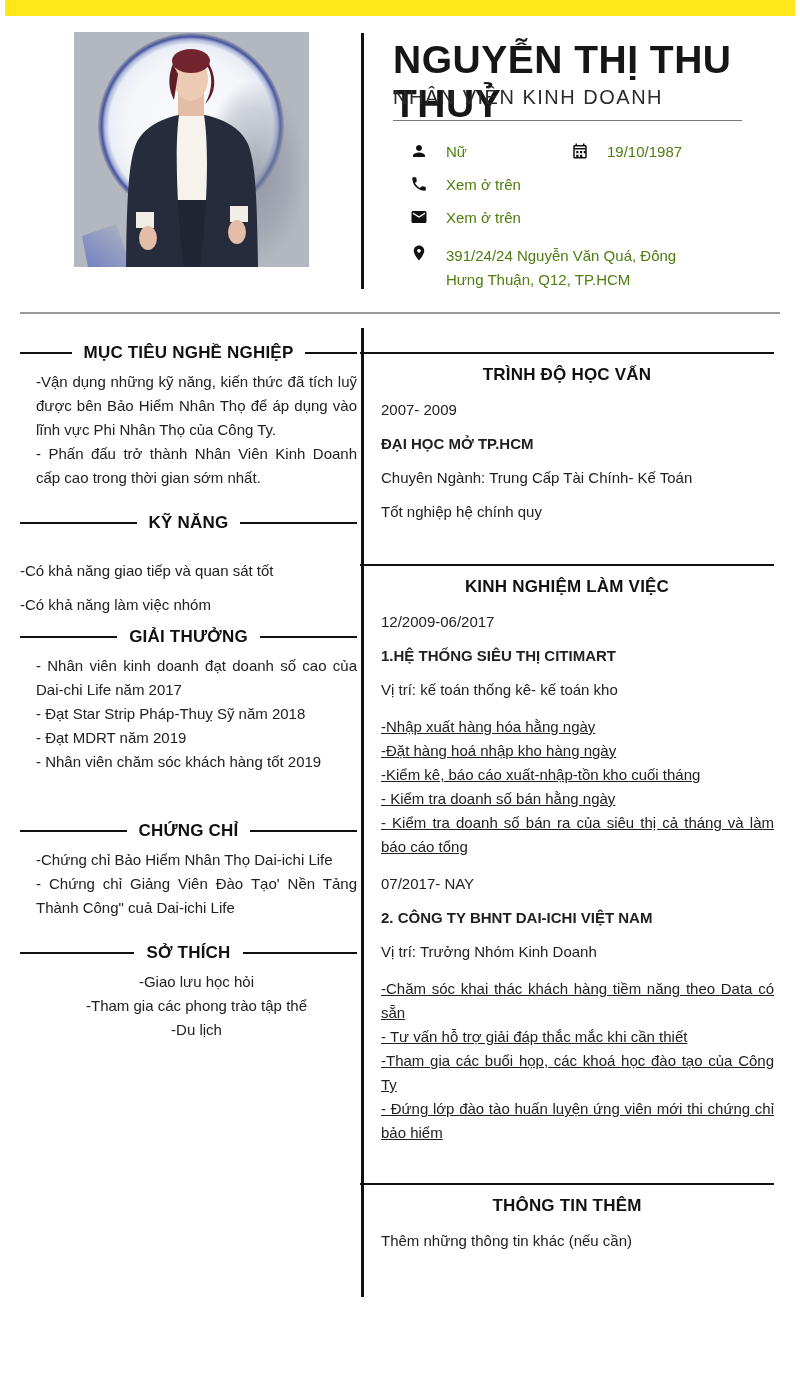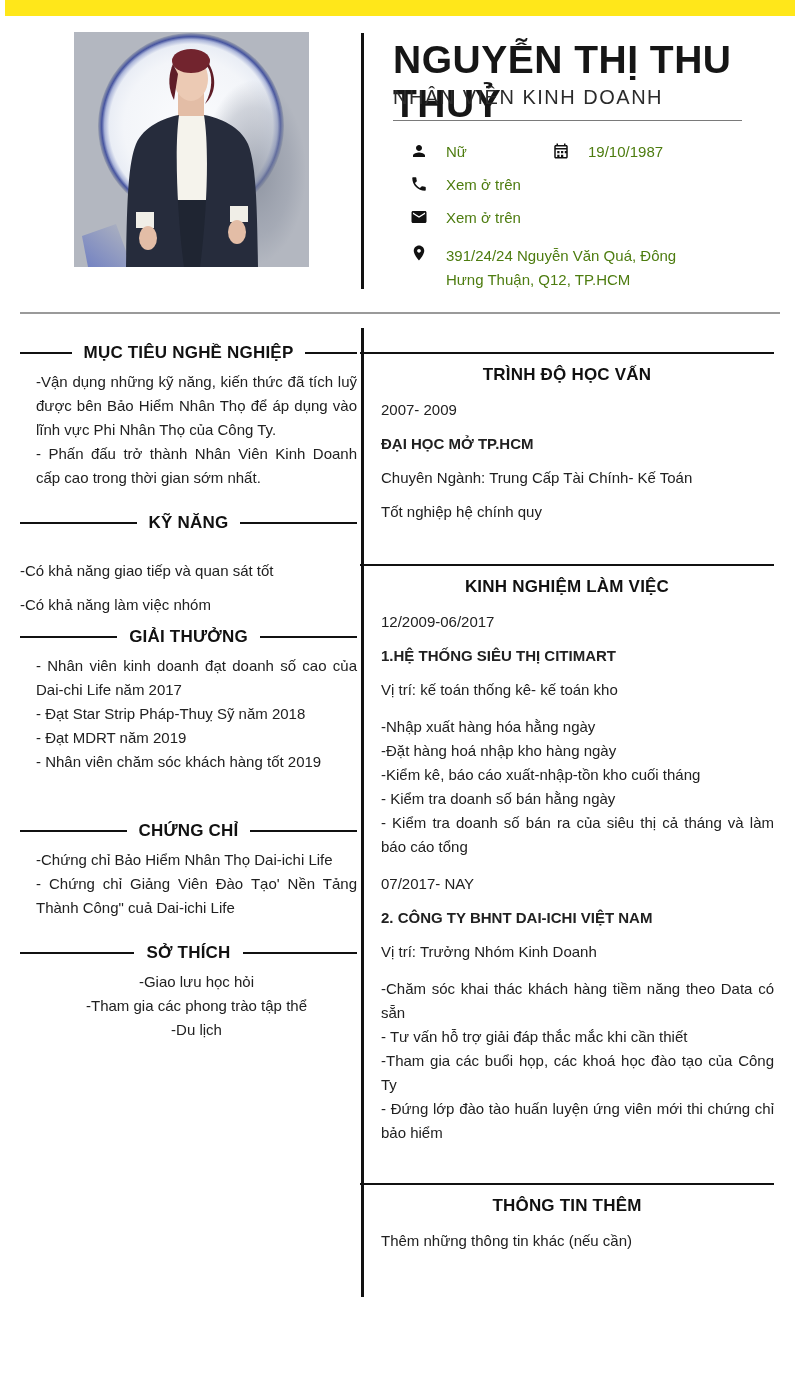--- a/index.html
+++ b/index.html
@@ -38,21 +38,21 @@
   .mt7{margin-top:7px;} .mt47{margin-top:47px;}
   .skills{font-size:15px;line-height:24px;padding-left:0;text-align:left;}
   .skills p{margin:10px 0 0 0;}
   .skills p:first-child{margin-top:26px;}
 
   
   .rsec{border-top:2px solid #111;}
   .rsec h2{text-align:center;padding-top:11px;white-space:normal;}
   .rsec .row{font-size:15px;line-height:18px;margin:16px 0 0 0;padding-left:21px;}
   .rsec .row.b{font-weight:700;}
-  .rsec .duties{font-size:15px;line-height:24px;margin-top:16px;padding-left:21px;text-align:justify;}
+  .rsec .duties{font-size:15px;line-height:24px;margin-top:16px;padding-left:21px;text-align:justify;text-decoration:underline;}
   .rsec .duties p{margin:0;}
   .mt24{margin-top:24px;} .mt43{margin-top:43px;} .mt38{margin-top:38px;} .mt40{margin-top:40px;}
 </style>
 </head>
 <body>
 
 <div class="top-bar" style="background:#ffe71a;"></div>
 
 <div class="photo">
   <svg width="235" height="235" viewBox="0 0 235 235">
@@ -102,21 +102,21 @@
 <div class="name">NGUYỄN THỊ THU THUỶ</div>
 <div class="job-title">NHÂN VIÊN KINH DOANH</div>
 <div class="subtitle-rule"></div>
 
 <div class="info-row" style="left:410px;top:142px;">
   <svg class="ic" viewBox="0 0 24 24">
       <path fill="#111" d="M12 12c2.21 0 4-1.79 4-4s-1.79-4-4-4-4 1.79-4 4 1.79 4 4 4zm0 2c-2.67 0-8 1.34-8 4v2h16v-2c0-2.66-5.33-4-8-4z"></path>
     </svg>
   <span class="txt">Nữ</span>
 </div>
-<div class="info-row" style="left:552px;top:142px;">
+<div class="info-row" style="left:571px;top:142px;">
   <svg class="ic" viewBox="0 0 24 24">
       <path fill="#111" d="M19 4h-1V2h-2v2H8V2H6v2H5c-1.11 0-2 .9-2 2v14c0 1.1.89 2 2 2h14c1.1 0 2-.9 2-2V6c0-1.1-.9-2-2-2zm0 16H5V10h14v10zM5 8V6h14v2H5zm2 4h3v3H7v-3zm5 0h3v3h-3v-3zm5 0h2v3h-2v-3zm-10 5h3v3H7v-3zm5 0h3v3h-3v-3z"></path>
     </svg>
   <span class="txt">19/10/1987</span>
 </div>
 <div class="info-row" style="left:410px;top:175px;">
   <svg class="ic" viewBox="0 0 24 24">
       <path fill="#111" d="M6.62 10.79c1.44 2.83 3.76 5.14 6.59 6.59l2.2-2.2c.27-.27.67-.36 1.02-.24 1.12.37 2.33.57 3.57.57.55 0 1 .45 1 1V20c0 .55-.45 1-1 1-9.39 0-17-7.61-17-17 0-.55.45-1 1-1h3.5c.55 0 1 .45 1 1 0 1.25.2 2.45.57 3.57.11.35.03.74-.25 1.02l-2.2 2.2z"></path>
     </svg>
   <span class="txt">Xem ở trên</span>

